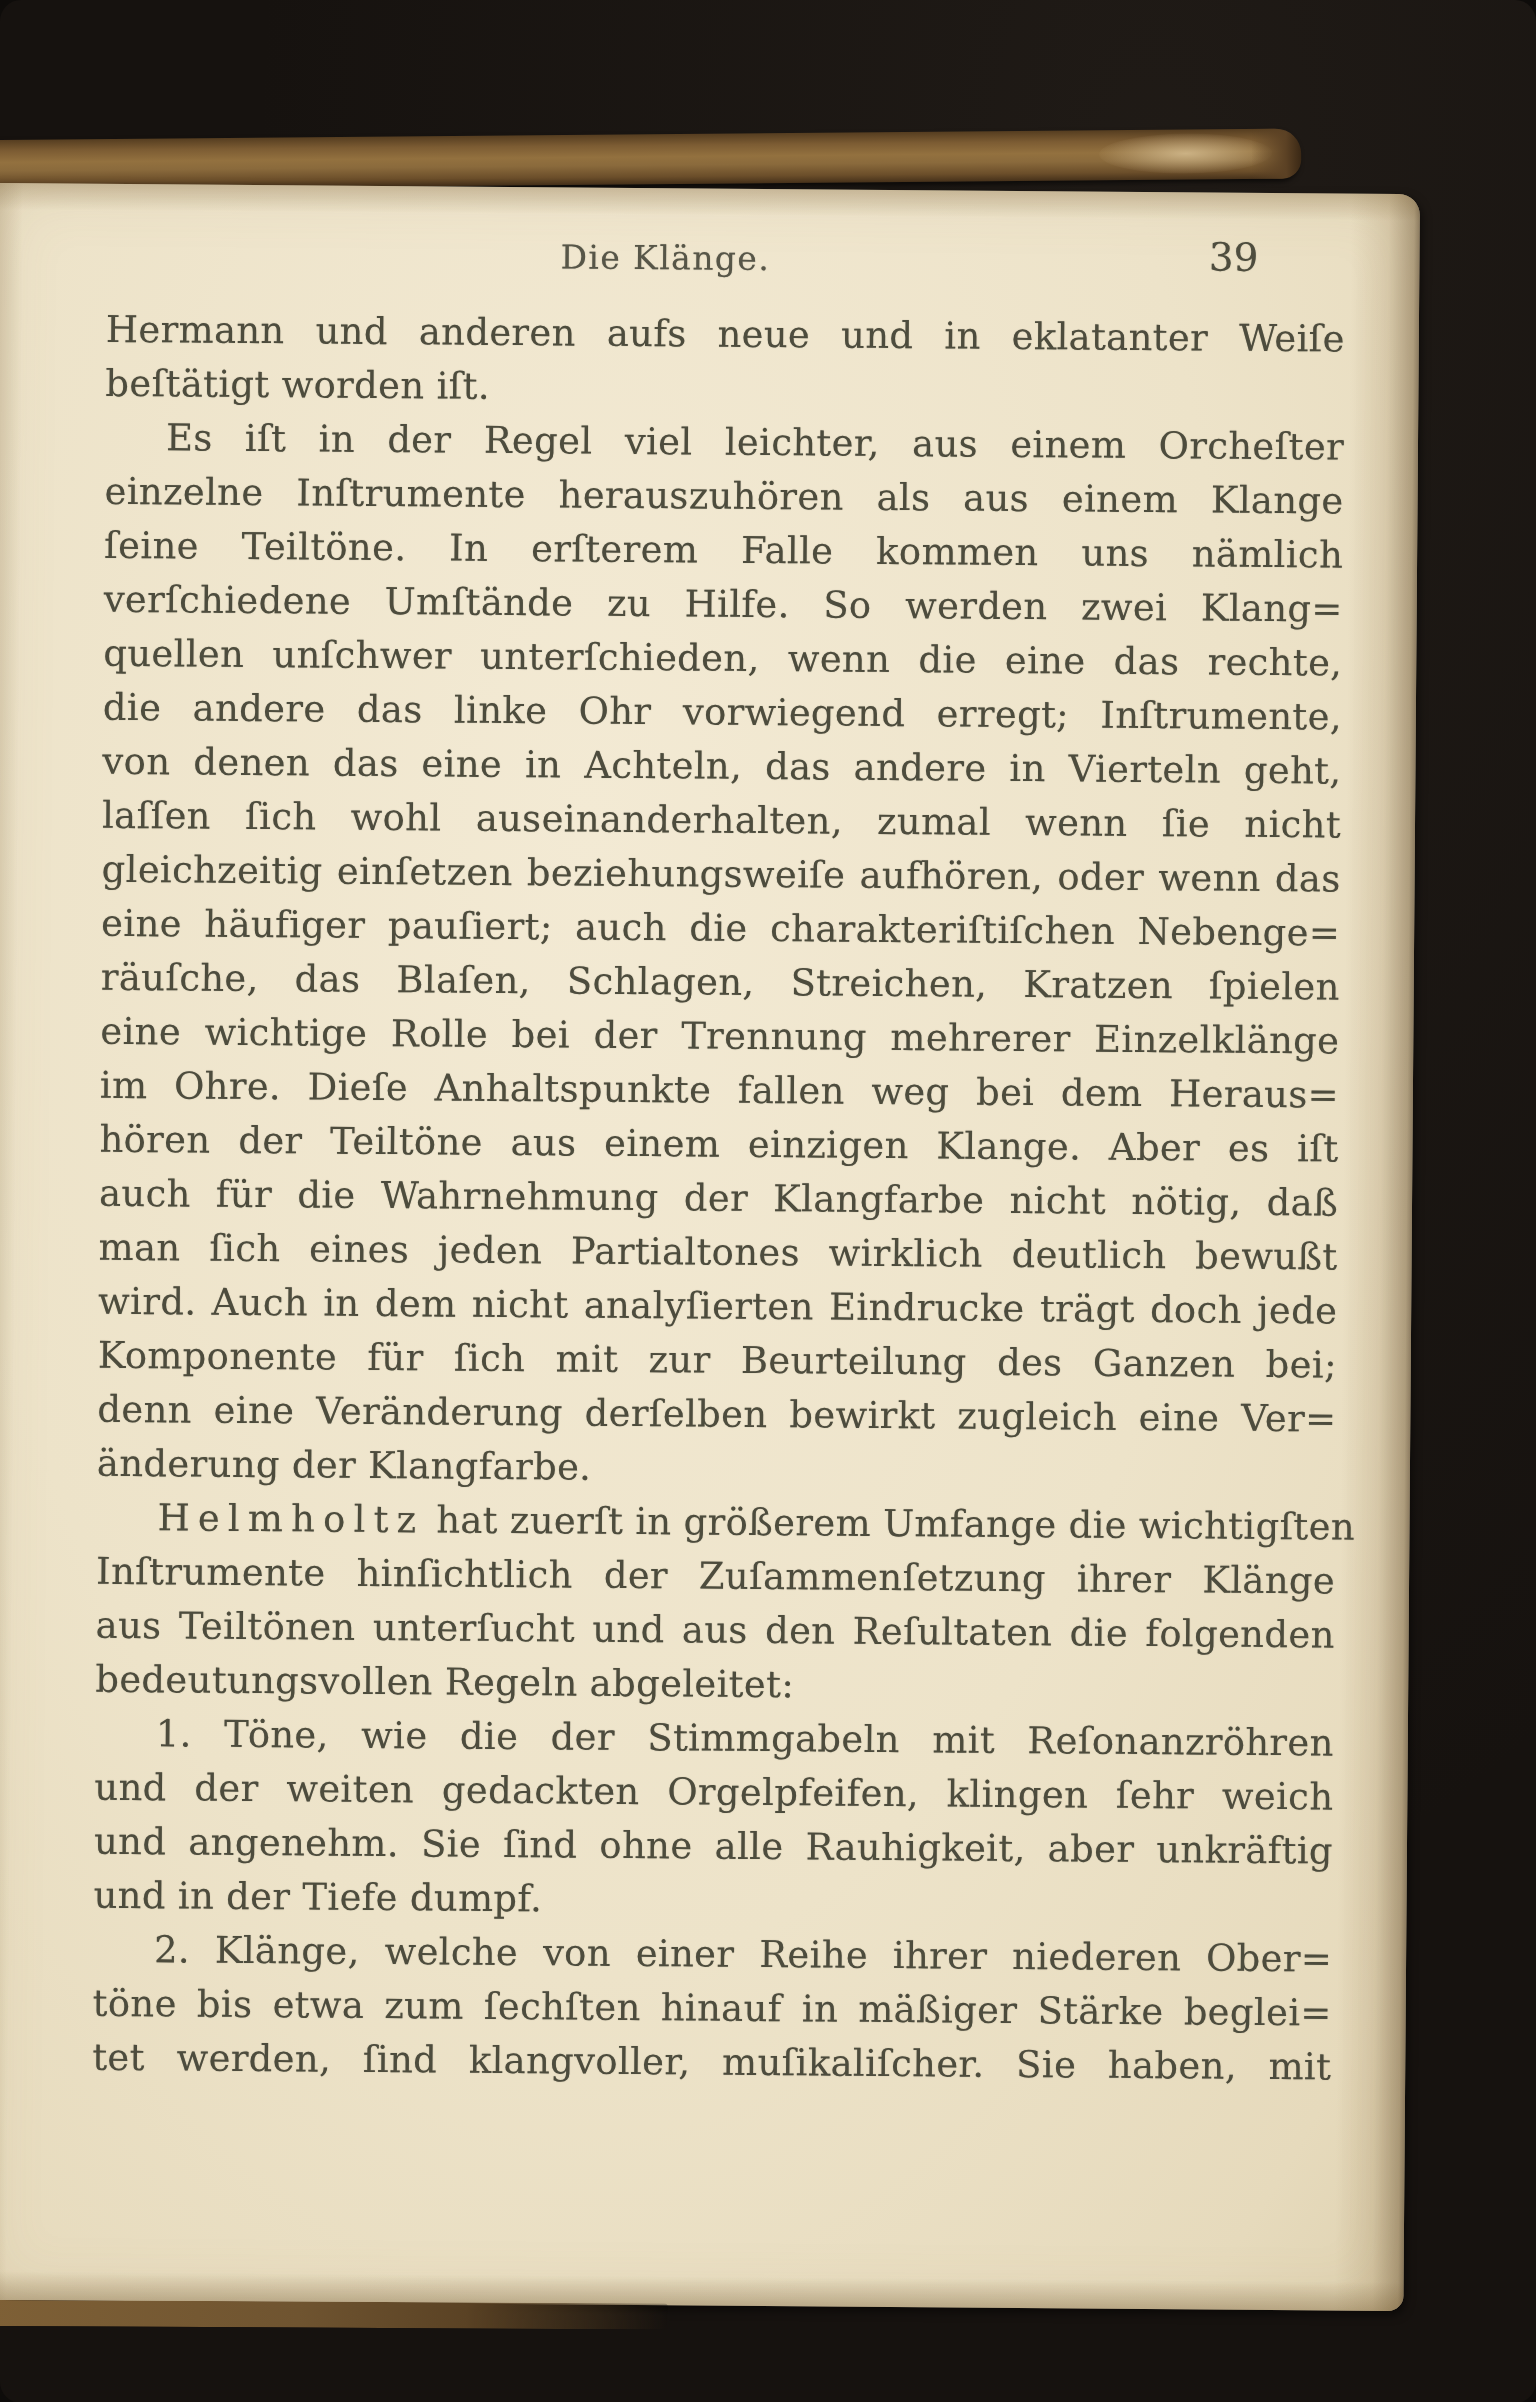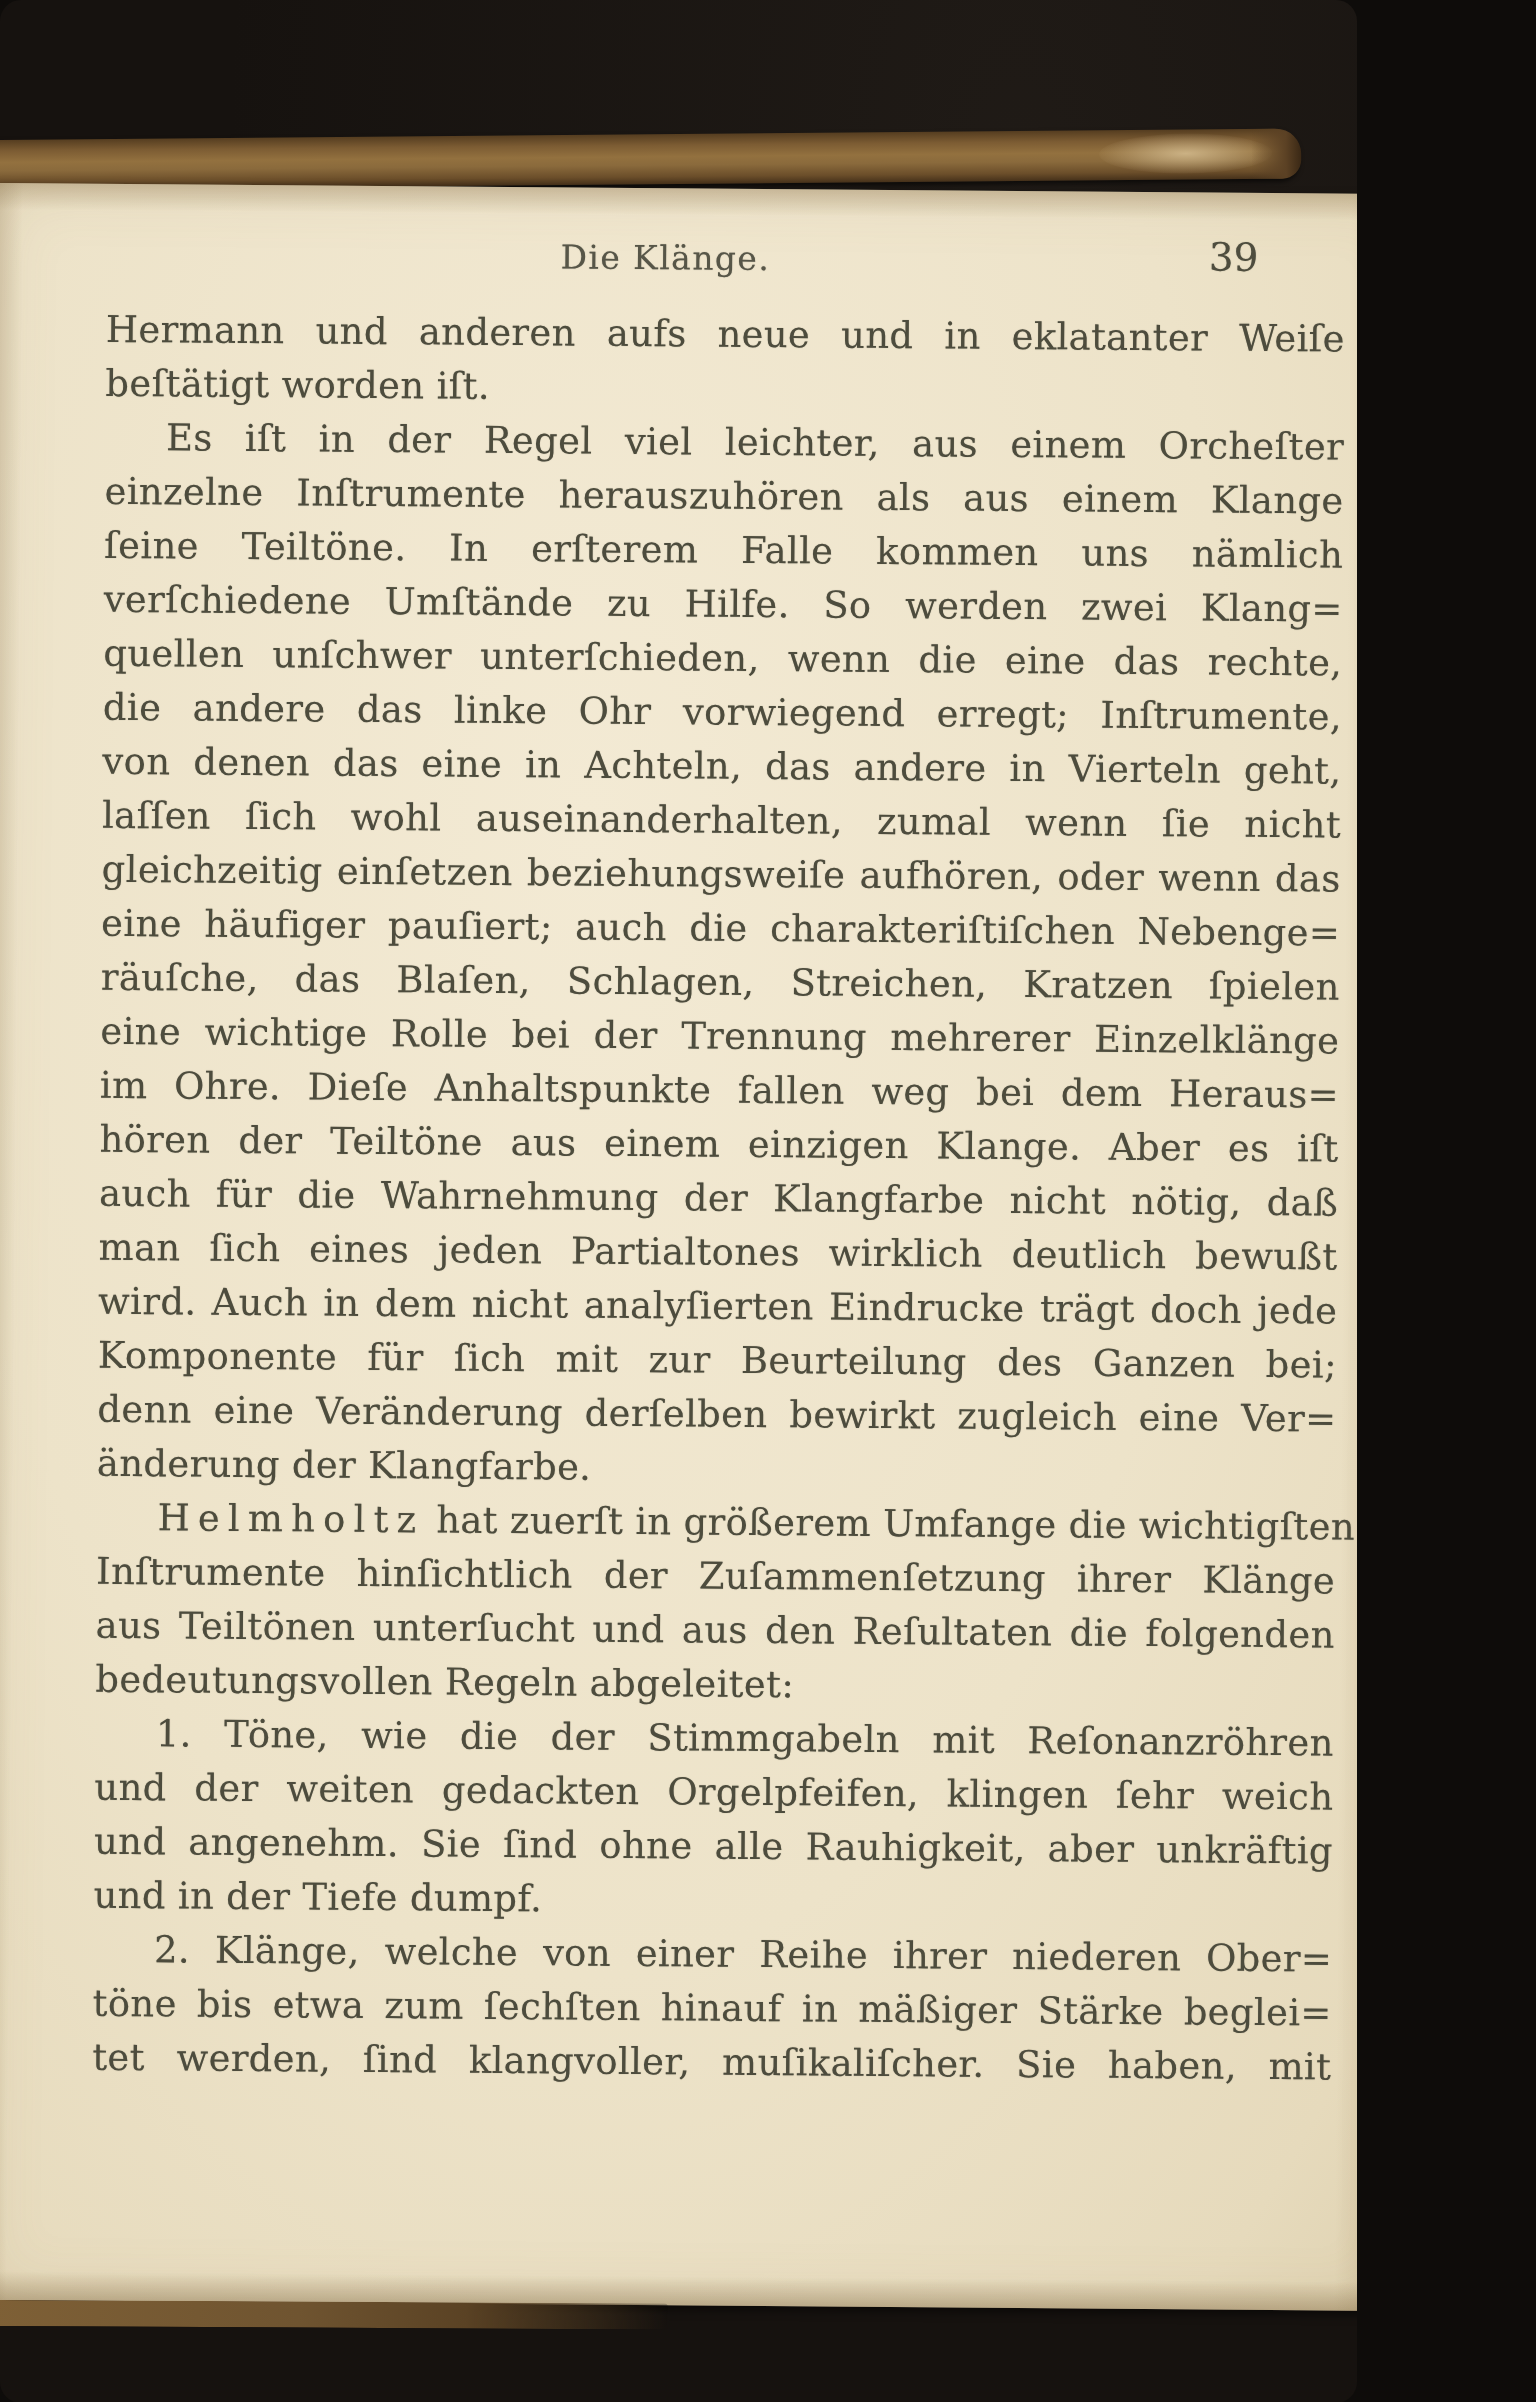--- a/index.html
+++ b/index.html
@@ -1,18 +1,18 @@
 <!DOCTYPE html>
 <html><head>
 <meta charset="utf-8">
 <style>
   html, body { margin: 0; padding: 0; background: #0e0c0a; }
   .scene {
     position: relative;
-    width: 1357px;
+    width: 1536px;
     height: 2403px;
     overflow: hidden;
     background:
       radial-gradient(ellipse at 75% 8%, rgba(60,52,44,.25), rgba(0,0,0,0) 55%),
       #16120f;
     font-family: "DejaVu Serif", "Liberation Serif", serif;
     border-radius: 21px;
   }
 
   

